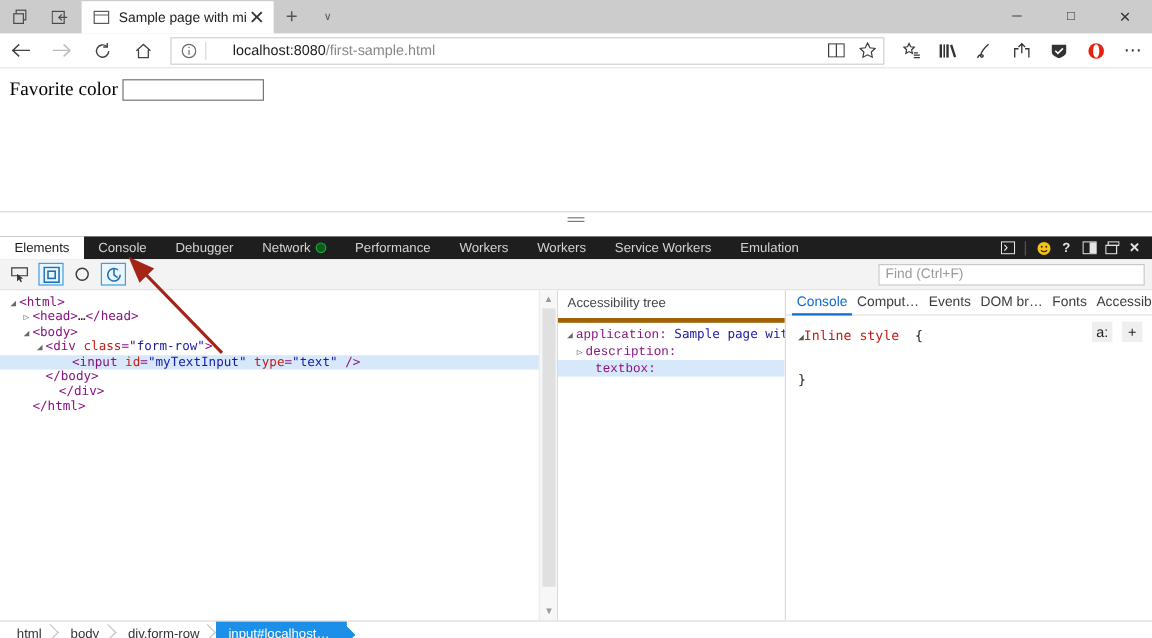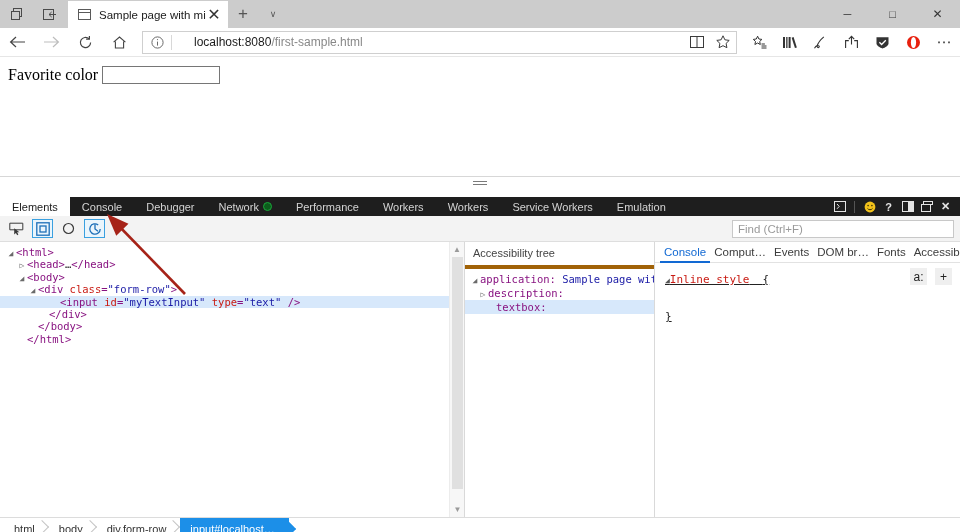--- a/index.html
+++ b/index.html
@@ -233,21 +233,21 @@
     font-size: 11px; color: #444; padding: 5px 0 6px 8px;
     border-bottom: 4px solid #a16207;
   }
   .a11y-tree {
     font-family: "DejaVu Sans Mono", "Liberation Mono", monospace;
     font-size: 10.5px; line-height: 14px; padding-top: 3px;
     white-space: nowrap; overflow: hidden;
   }
   .a11y-row { height: 14px; padding-left: 5px; }
   .a11y-row.sel { background: #d7e8fb; }
-  .a11y-role { color: #881280; }
+  .a11y-role { color: #881280; font-family: Liberation Mono, monospace; }
   .a11y-name { color: #1a1aa6; }
 
   
   .styles-pane {
     flex: 1 1 auto; height: 275px; background: #fff;
     position: relative; overflow: hidden;
   }
   .styles-tabs {
     height: 21px; display: flex; align-items: center;
     font-size: 11.5px; color: #3c3c3c;
@@ -261,21 +261,21 @@
     position: absolute; right: 8px; top: 5px;
     display: flex; align-items: center; gap: 8px;
   }
   .sa-btn {
     min-width: 17px; height: 17px; padding: 0 3px;
     background: #efefef; color: #222; font-size: 12px;
     display: flex; align-items: center; justify-content: center;
   }
   .rule {
     font-family: "DejaVu Sans Mono", "Liberation Mono", monospace;
-    font-size: 11px; color: #222; line-height: 18px; text-decoration: underline;
+    font-size: 11px; color: #222; line-height: 18px;
   }
   .rule .selname { color: #c91b13; }
   .rule .arrow-tw { color: #555; font-size: 8px; }
 
   
   .crumbbar {
     position: absolute; left: 0; bottom: 0; width: 960px; height: 23px;
     background: #ffffff; border-top: 1px solid #dcdcdc;
     display: flex; align-items: center;
     font-size: 11px; color: #333;
@@ -545,22 +545,22 @@
 
     <div class="dt-body">
 
       <div class="dom-pane">
         <div class="dom-tree" id="dom-tree">
             <div class="dom-line"><span style="display: inline-block; width: 0px;"></span><span class="tw">◢</span><span class="tag">&lt;html&gt;</span></div>
             <div class="dom-line"><span style="display: inline-block; width: 11px;"></span><span class="tw">▷</span><span class="tag">&lt;head&gt;</span><span class="txt">…</span><span class="tag">&lt;/head&gt;</span></div>
             <div class="dom-line"><span style="display: inline-block; width: 11px;"></span><span class="tw">◢</span><span class="tag">&lt;body&gt;</span></div>
             <div class="dom-line"><span style="display: inline-block; width: 22px;"></span><span class="tw">◢</span><span class="tag">&lt;div </span><span class="attr">class</span><span class="tag">=</span><span class="val">"form-row"</span><span class="tag">&gt;</span></div>
             <div class="dom-line sel"><span style="display: inline-block; width: 44px;"></span><span class="tw"></span><span class="tag">&lt;input </span><span class="attr">id</span><span class="tag">=</span><span class="val">"myTextInput"</span><span class="tag"> </span><span class="attr">type</span><span class="tag">=</span><span class="val">"text"</span><span class="tag"> /&gt;</span></div>
+            <div class="dom-line"><span style="display: inline-block; width: 22px;"></span><span class="tw"></span><span class="tag">&lt;/body&gt;</span></div>
             <div class="dom-line"><span style="display: inline-block; width: 33px;"></span><span class="tw"></span><span class="tag">&lt;/div&gt;</span></div>
-            <div class="dom-line"><span style="display: inline-block; width: 22px;"></span><span class="tw"></span><span class="tag">&lt;/body&gt;</span></div>
             <div class="dom-line"><span style="display: inline-block; width: 11px;"></span><span class="tw"></span><span class="tag">&lt;/html&gt;</span></div>
           </div>
         <div class="vscroll">
           <div class="arrow">▲</div>
           <div class="vthumb"></div>
           <div class="arrow bot">▼</div>
         </div>
       </div>
 
       <div class="a11y-pane">

